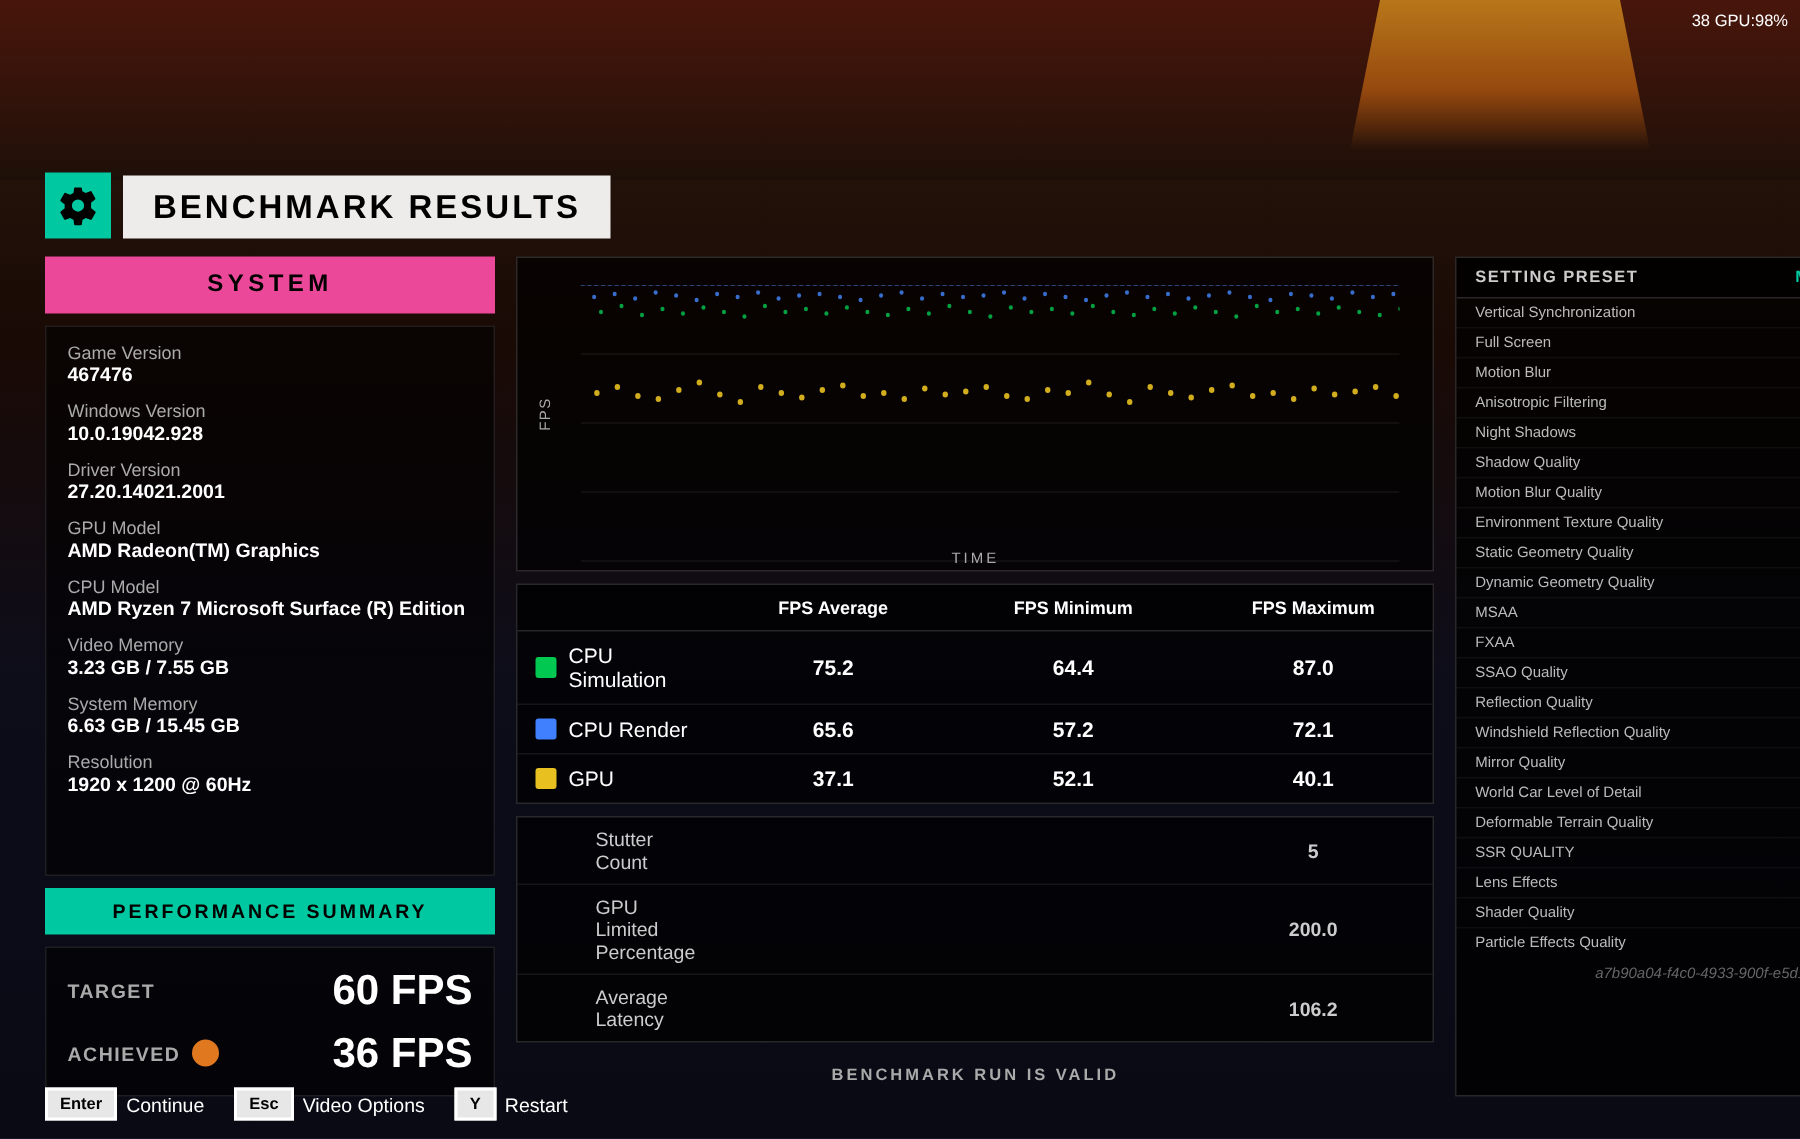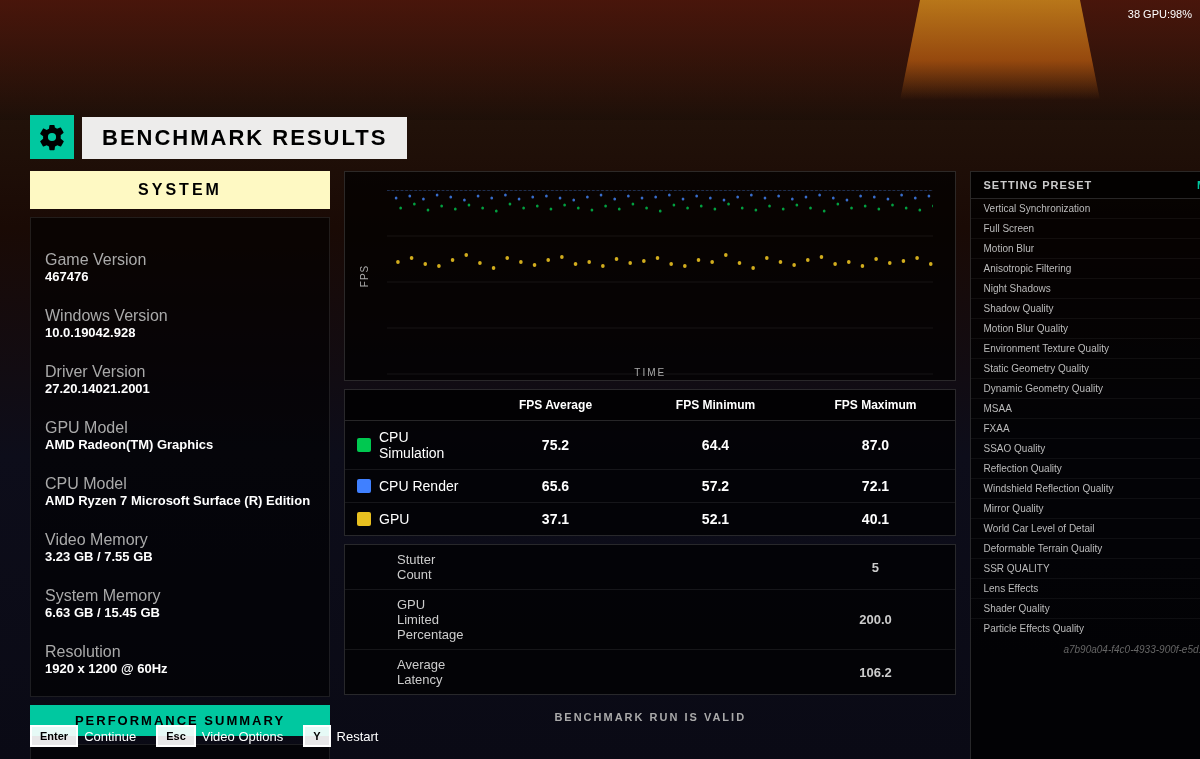--- a/index.html
+++ b/index.html
@@ -96,42 +96,41 @@
     
     .left-col {
       width: 300px;
       flex-shrink: 0;
       display: flex;
       flex-direction: column;
       gap: 8px;
     }
 
     .system-header {
-      background: #fef9c3;
+      background: #ec4899;
       text-align: center;
       padding: 10px;
       font-size: 16px;
       font-weight: 900;
       color: #000;
       letter-spacing: 3px;
     }
 
     .system-info {
       background: rgba(0,0,0,0.6);
       border: 1px solid rgba(255,255,255,0.1);
       padding: 10px 14px;
       flex: 1;
     }
     .info-item {
       margin-bottom: 10px;
     }
     .info-label {
       color: #aaa;
-      font-size: 16px;
-      margin-top: 23px;
+      font-size: 12px;
     }
     .info-value {
       color: #fff;
       font-size: 13px;
       font-weight: 700;
     }
 
     .perf-summary-header {
       background: #00c8a0;
       text-align: center;

